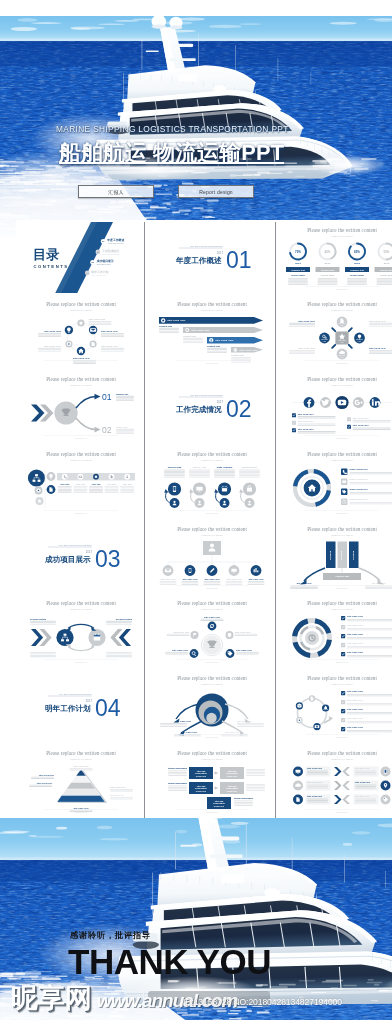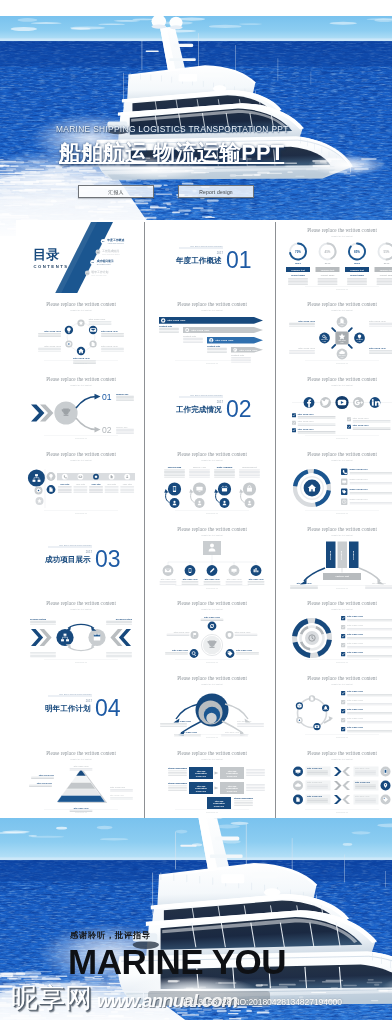--- a/index.html
+++ b/index.html
@@ -30,21 +30,21 @@
   .gdiv{position:absolute;top:0;width:1px;background:#8d9094;}
   .slide{position:absolute;left:2px;top:1.5px;width:126px;height:71.5px;background:#fff;overflow:hidden;}
   .slide svg{position:absolute;left:0;top:0;}
 
   
   .foot{position:absolute;left:0;top:818px;width:392px;height:202px;overflow:hidden;}
   .foot-cn{position:absolute;left:70px;top:112px;font-size:8.4px;color:#15171a;font-weight:bold;letter-spacing:.6px;}
   .foot-en{position:absolute;left:68px;top:126px;font-size:35px;font-weight:bold;color:#0e1014;
            letter-spacing:-0.5px;line-height:1;}
   .wm{position:absolute;left:0;bottom:0;width:392px;height:40px;}
-  .wm-logo{position:absolute;left:11px;bottom:9px;font-size:27px;font-weight:normal;color:#ffffff;
+  .wm-logo{position:absolute;left:11px;bottom:9px;font-size:27px;font-weight:bold;color:#ffffff;
            letter-spacing:0px;font-family:"DejaVu Sans",sans-serif;line-height:1;
            text-shadow:1.2px 1.2px 0 #55616e, 2px 2px 1px rgba(35,45,58,.55);}
   .wm-site{position:absolute;left:97px;bottom:10px;font-size:19px;font-weight:bold;color:#ffffff;
            font-style:italic;letter-spacing:-1px;opacity:.95;line-height:1;
            text-shadow:1px 1px 0 rgba(60,72,86,.6);}
   .wm-id{position:absolute;left:183px;bottom:13px;font-size:8.6px;color:#ffffff;letter-spacing:-0.1px;
          line-height:1;text-shadow:0 0 2px rgba(0,0,0,.35);}
   .wm-box{position:absolute;left:148px;bottom:14px;width:122px;height:15px;border-radius:3px;
           background:rgba(120,128,136,.48);}
   .wm-box2{position:absolute;left:24px;bottom:15px;width:118px;height:12px;border-radius:2px;
@@ -2254,21 +2254,21 @@
 <rect x="183.7" y="170.5" width="17.9" height="2.16" rx="1.08" fill="#ffffff" opacity="0.36"></rect>
 <rect x="449.7" y="166.2" width="19.1" height="0.80" rx="0.40" fill="#ffffff" opacity="0.22"></rect>
 <rect x="343.1" y="166.8" width="13.8" height="1.49" rx="0.75" fill="#ffffff" opacity="0.30"></rect>
 <rect x="431.6" y="160.0" width="8.8" height="1.63" rx="0.81" fill="#ffffff" opacity="0.51"></rect>
 <rect x="261.2" y="165.9" width="6.9" height="2.08" rx="1.04" fill="#ffffff" opacity="0.40"></rect>
 <rect x="221.8" y="179.8" width="16.5" height="2.18" rx="1.09" fill="#ffffff" opacity="0.48"></rect>
 <rect x="451.1" y="169.0" width="18.4" height="2.33" rx="1.17" fill="#ffffff" opacity="0.50"></rect>
 <rect x="311.1" y="174.0" width="15.1" height="1.04" rx="0.52" fill="#ffffff" opacity="0.70"></rect>
 </svg>
       <div class="foot-cn">感谢聆听，批评指导</div>
-      <div class="foot-en">MARINE YOU</div>
+      <div class="foot-en">THANK YOU</div>
       <div class="wm">
         <div class="wm-box"></div>
         <div class="wm-box2"></div>
         <div class="wm-logo">昵享网</div>
         <div class="wm-site">www.annual.com</div>
         <div class="wm-id">ID:13153728 NO:20180428134827194000</div>
       </div>
     </div>
 </div>
 

